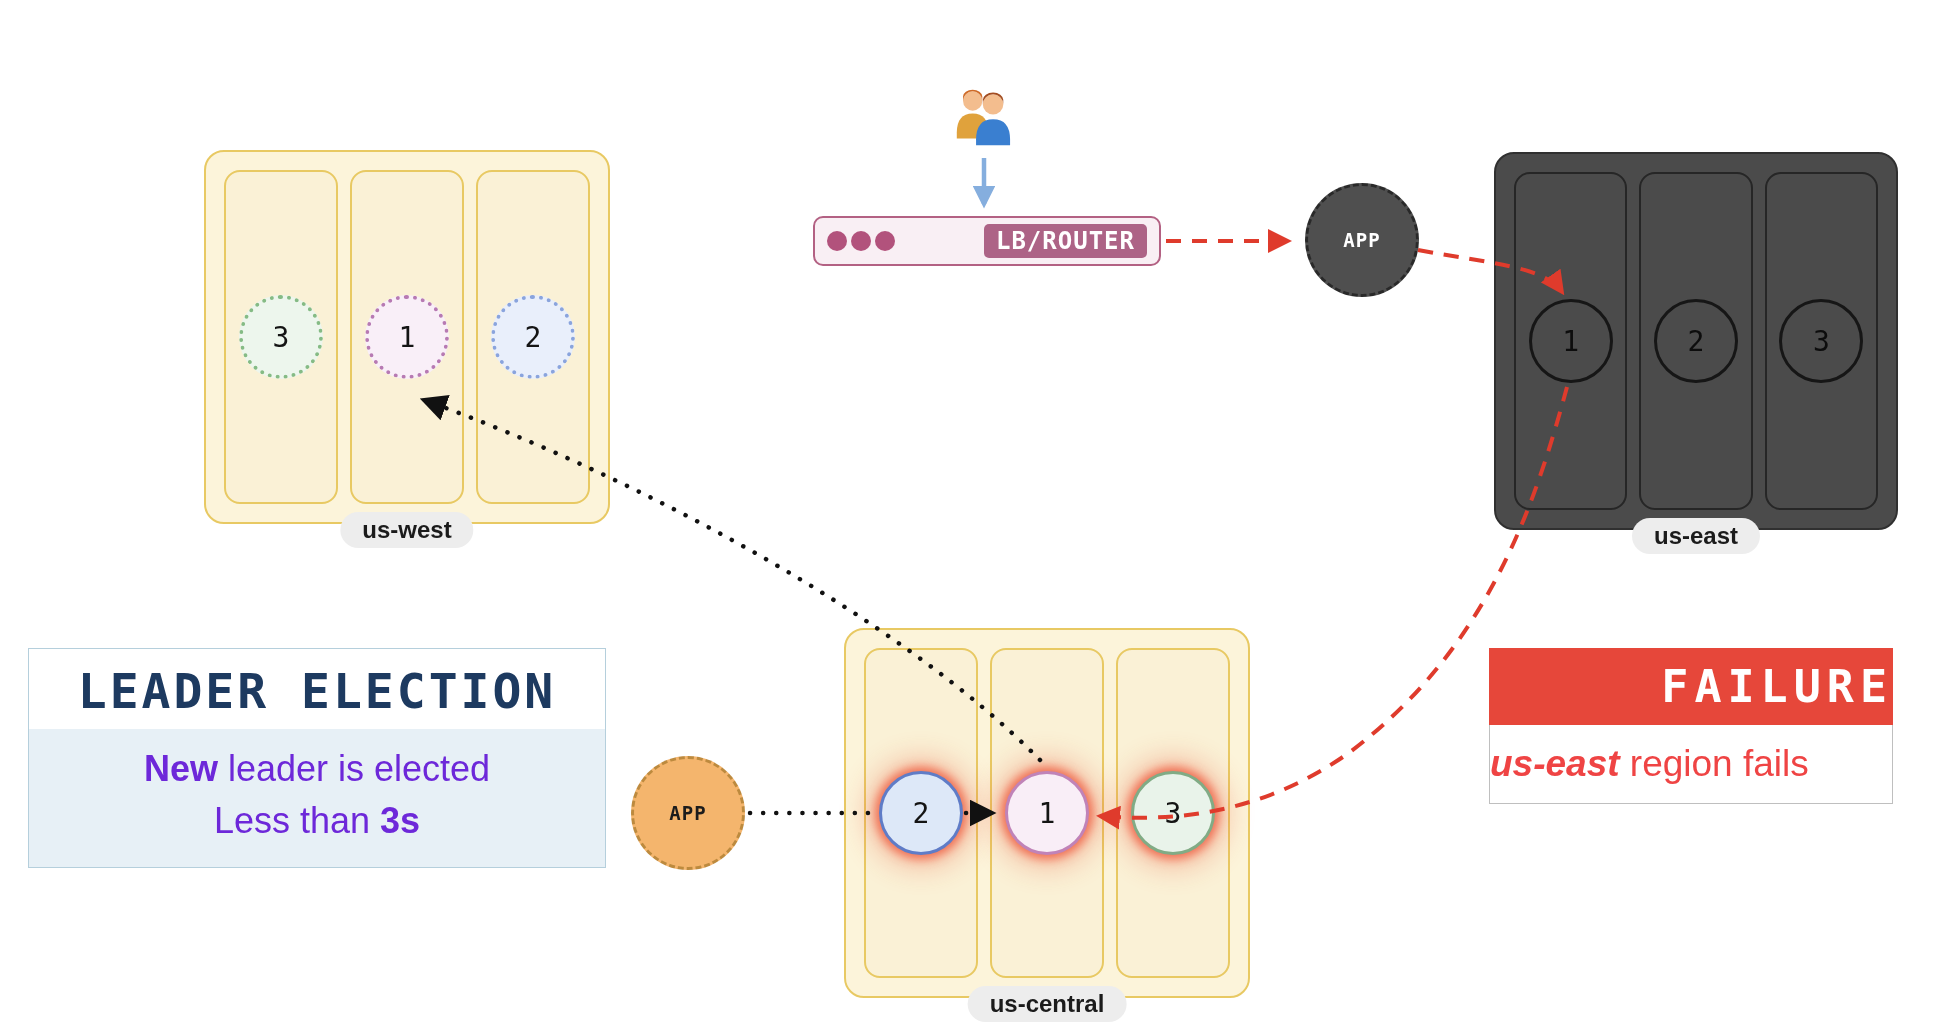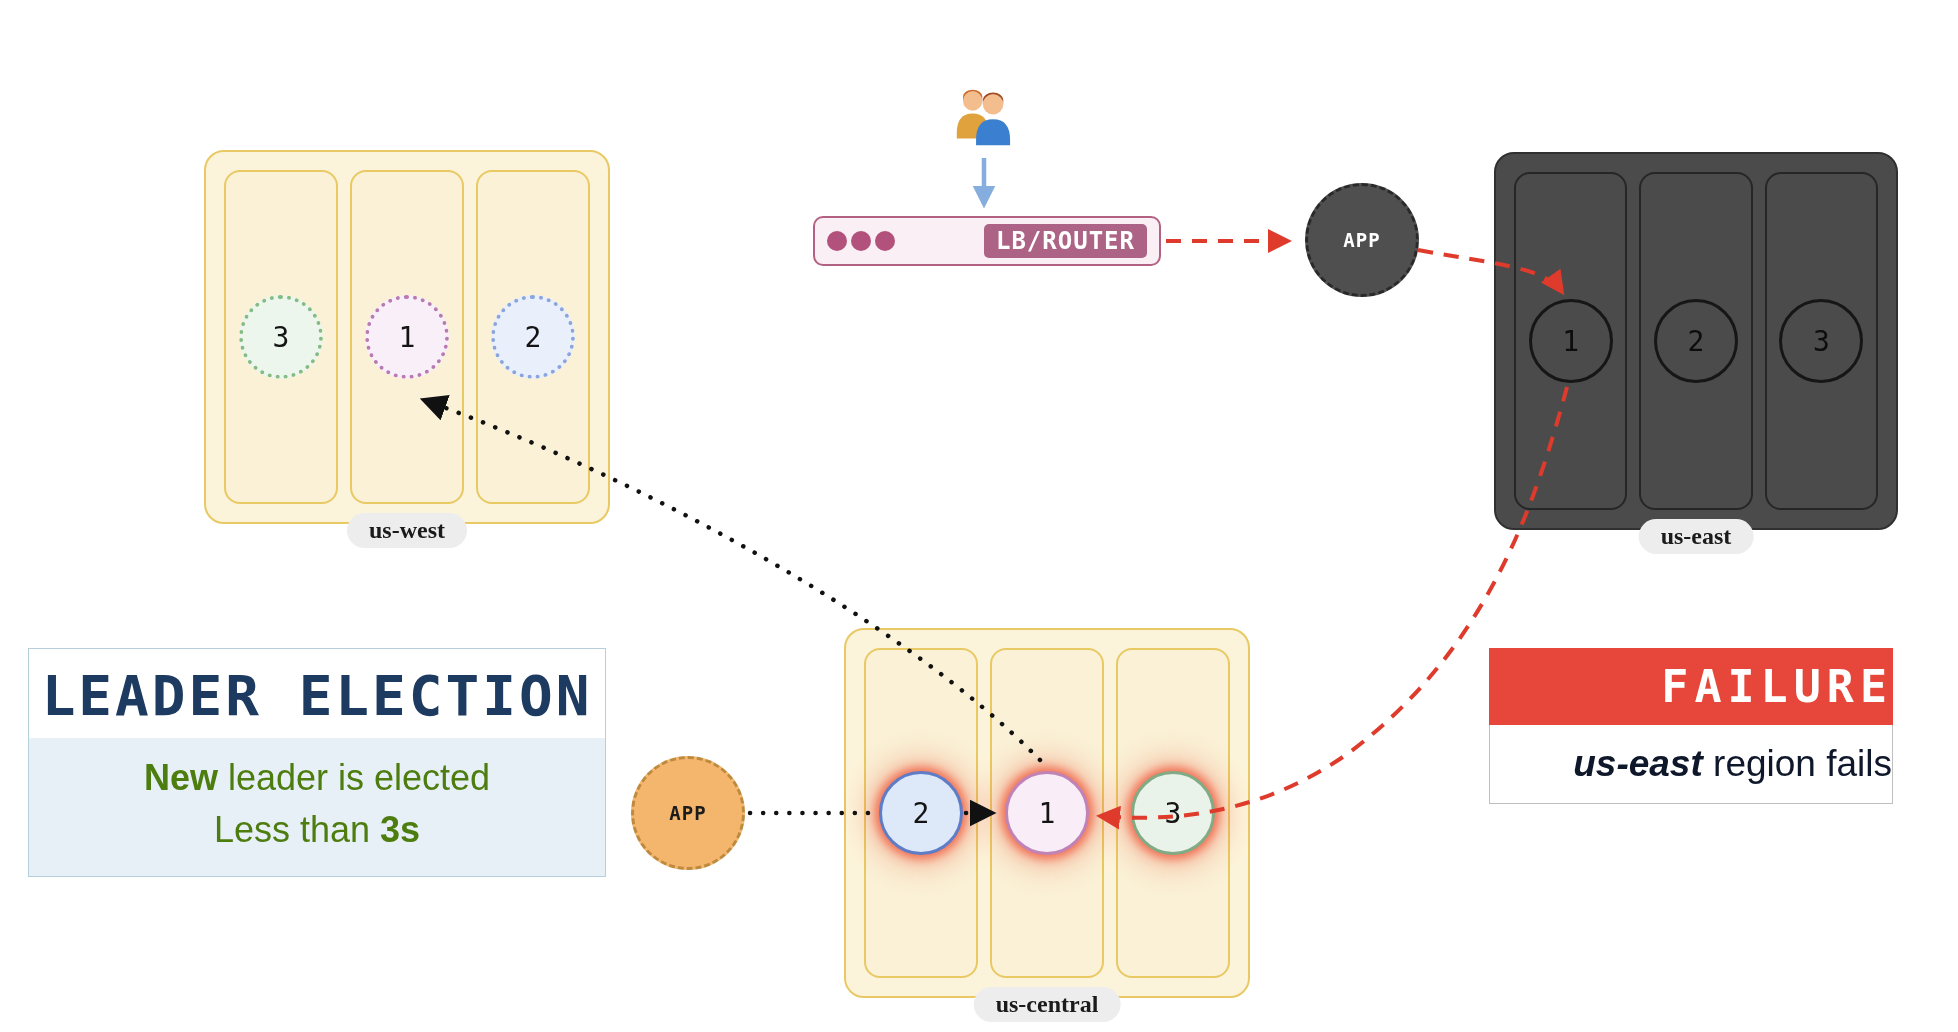--- a/index.html
+++ b/index.html
@@ -33,48 +33,48 @@
   .n-green{background:#edf6ed;border-color:#85bb85}
   .n-pink{background:#f9eff8;border-color:#b77ab3}
   .n-blue{background:#e9effb;border-color:#8aa4dd}
   .n-c-blue{background:#dde8f8;border-color:#5f7cc7}
   .n-c-pink{background:#f9eef7;border-color:#c083b8}
   .n-c-green{background:#e9f3ea;border-color:#81ab85}
   .n-dark{background:var(--failed-fill);border:3px solid #161616;color:#0d0d0d}
   .glow{box-shadow:0 0 10px 4px rgba(237,76,47,.70),0 0 28px 12px rgba(237,76,47,.32)}
 
   .pill{position:absolute;left:50%;transform:translateX(-50%);bottom:-26px;background:#ededed;
-        border-radius:999px;padding:4px 22px;font-family:Liberation Serif, serif;
+        border-radius:999px;padding:4px 22px;font-family:Liberation Sans, sans-serif;
         font-weight:bold;font-size:24px;color:#1b1b1b;white-space:nowrap}
 
   
   .lb-box{position:absolute;left:813px;top:216px;width:348px;height:50px;border:2.5px solid #b36183;
           border-radius:10px;background:#f9eff4;display:flex;align-items:center;padding:0 12px;gap:4px}
   .lb-dot{width:20px;height:20px;border-radius:50%;background:var(--lb-accent)}
   .lb-badge{margin-left:auto;background:#ad6386;color:#fff;font-family:"DejaVu Sans Mono",monospace;
           font-weight:bold;font-size:24px;padding:3px 12px;border-radius:5px;letter-spacing:1px}
 
   
   .app{position:absolute;width:114px;height:114px;border-radius:50%;display:flex;align-items:center;
        justify-content:center;font-family:"DejaVu Sans Mono",monospace;font-weight:bold;font-size:19px;
        letter-spacing:1px}
   .app.dark{left:1305px;top:183px;background:#4f4f4f;border:3px dashed #292929;color:#fff}
   .app.orange{left:631px;top:756px;background:var(--app-orange);border:3px dashed #bd8a3e;color:#1c1c1c}
 
   
   .callout-le{position:absolute;left:28px;top:648px;width:578px;border:1.5px solid #b5cfdc;background:#fff}
   .le-title{padding:14px 0 10px;text-align:center;font-family:"DejaVu Sans Mono",monospace;font-weight:bold;
-            font-size:56px;letter-spacing:3px;color:var(--navy)}
-  .le-body{background:#e7f0f6;padding:14px 0 20px;text-align:center;font-size:36px;color:#4d7c0f;line-height:1.45}
+            font-size:48px;letter-spacing:3px;color:var(--navy)}
+  .le-body{background:#e7f0f6;padding:14px 0 20px;text-align:center;font-size:36px;color:#6d28d9;line-height:1.45}
 
   .callout-fail{position:absolute;left:1489px;top:648px;width:404px}
   .fail-header{background:var(--failure-red);color:#fff;text-align:right;font-family:"DejaVu Sans Mono",monospace;
                font-weight:bold;font-size:45px;letter-spacing:6px;padding:12px 0}
-  .fail-body{background:#fff;border:1px solid #bfbfbf;border-top:none;text-align:right;font-size:37px;
-             color:#0f172a;padding:18px 0}
+  .fail-body{background:#fff;border:1px solid #bfbfbf;border-top:none;text-align:left;font-size:37px;
+             color:#ef4444;padding:18px 0}
 
   .b{font-weight:bold}
   .bi{font-weight:bold;font-style:italic}
 
   .arrows{position:absolute;left:0;top:0;width:1958px;height:1032px;pointer-events:none;z-index:6}
   .users{position:absolute;left:950px;top:84px;width:68px;height:68px}
 </style>
 </head>
 <body>
 

